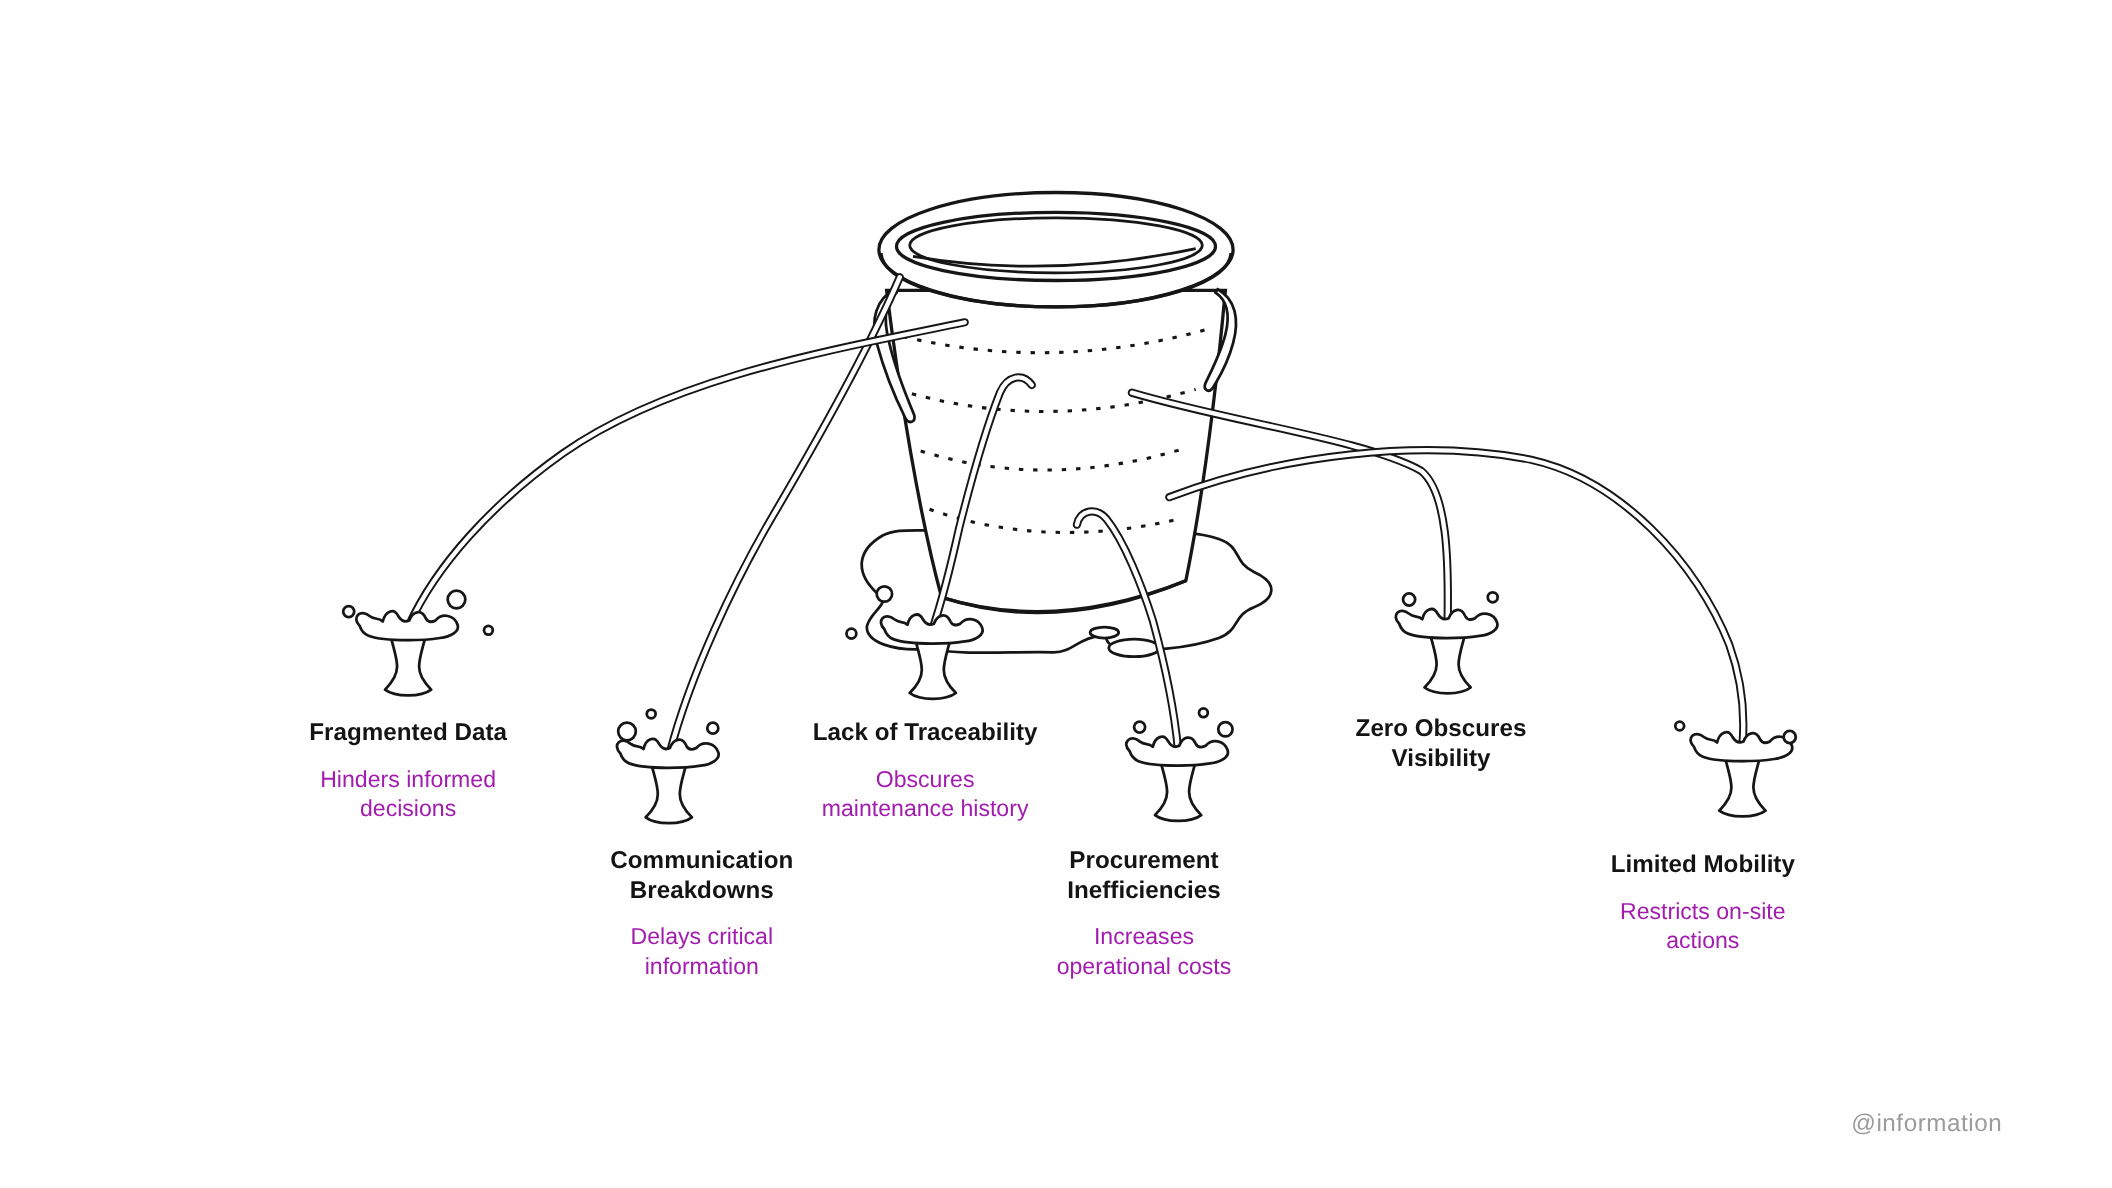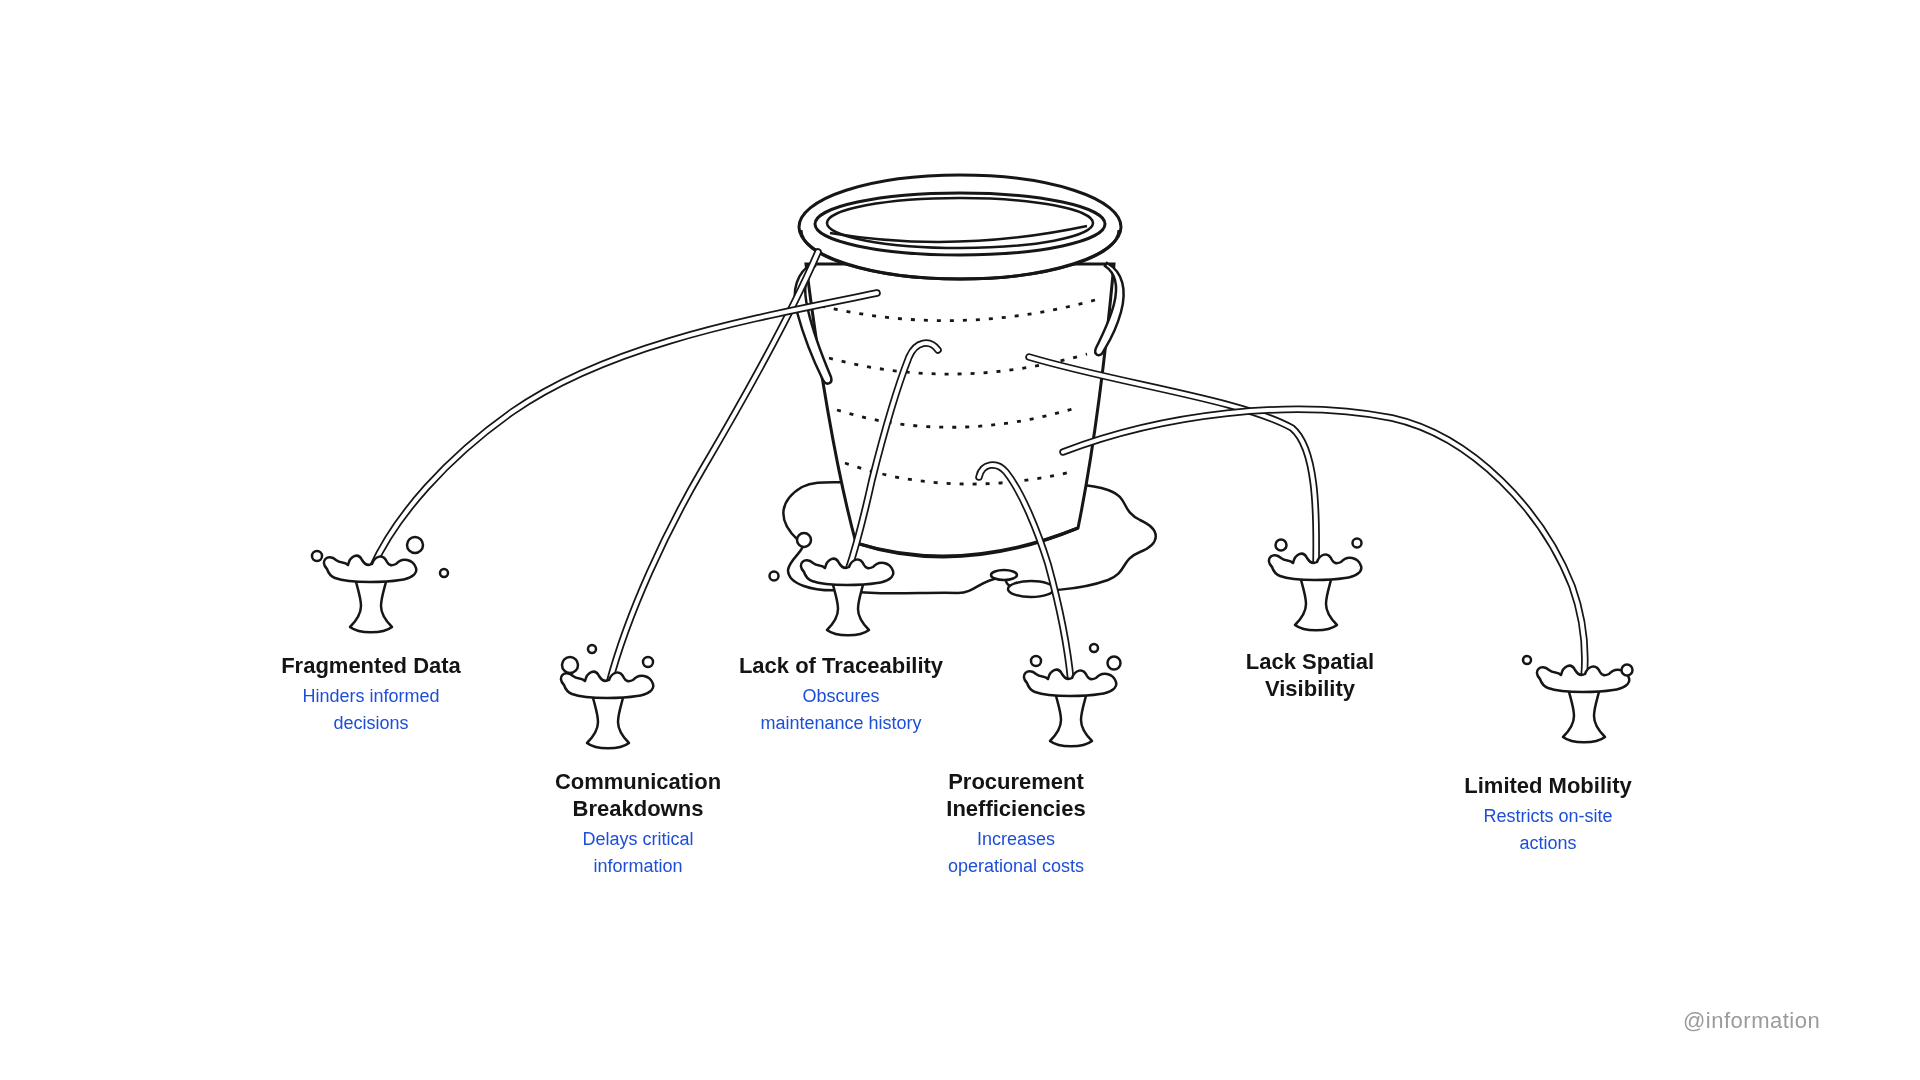--- a/index.html
+++ b/index.html
@@ -21,31 +21,31 @@
     color: #161616;
   }
   .leak-title {
     font-size: 22px;
     line-height: 27px;
     font-weight: bold;
     white-space: pre-line;
     color: #141414;
   }
   .leak-subtitle {
-    margin-top: 4px;
-    font-size: 18px;
+    margin-top: 16px;
+    font-size: 21px;
     line-height: 27px;
     font-weight: 400;
     white-space: pre-line;
-    color: #1d4ed8;
+    color: #a21caf;
   }
   .leak-1 { left: 371px;  top: 652px; }
   .leak-2 { left: 638px;  top: 768px; }
   .leak-3 { left: 841px;  top: 652px; }
-  .leak-4 { left: 1016px; top: 768px; }
+  .leak-4 { left: 1040px; top: 768px; }
   .leak-5 { left: 1310px; top: 648px; }
   .leak-6 { left: 1548px; top: 772px; }
 
   .watermark {
     position: absolute;
     left: 1683px;
     top: 1008px;
     font-size: 22px;
     letter-spacing: 0.5px;
     color: #9b9b9b;
@@ -194,21 +194,21 @@
     <div class="leak-subtitle">Obscures
 maintenance history</div>
   </div>
   <div class="leak-label leak-4">
     <div class="leak-title">Procurement
 Inefficiencies</div>
     <div class="leak-subtitle">Increases
 operational costs</div>
   </div>
   <div class="leak-label leak-5">
-    <div class="leak-title">Lack Spatial
+    <div class="leak-title">Zero Obscures
 Visibility</div>
   </div>
   <div class="leak-label leak-6">
     <div class="leak-title">Limited Mobility</div>
     <div class="leak-subtitle">Restricts on-site
 actions</div>
   </div>
 
   <div class="watermark">@information</div>
 

